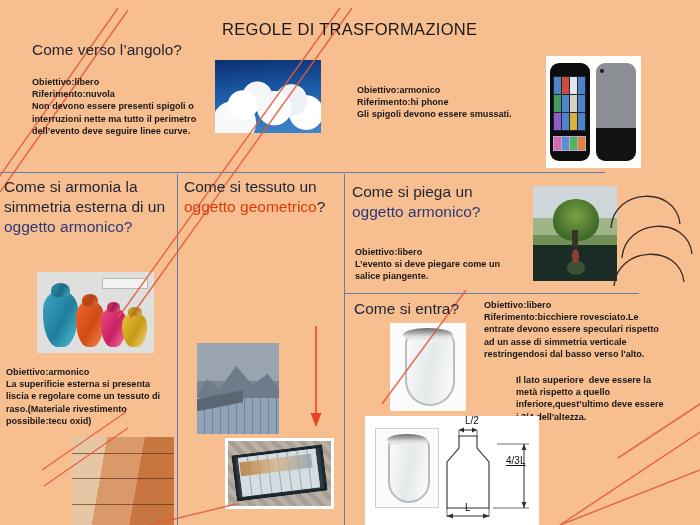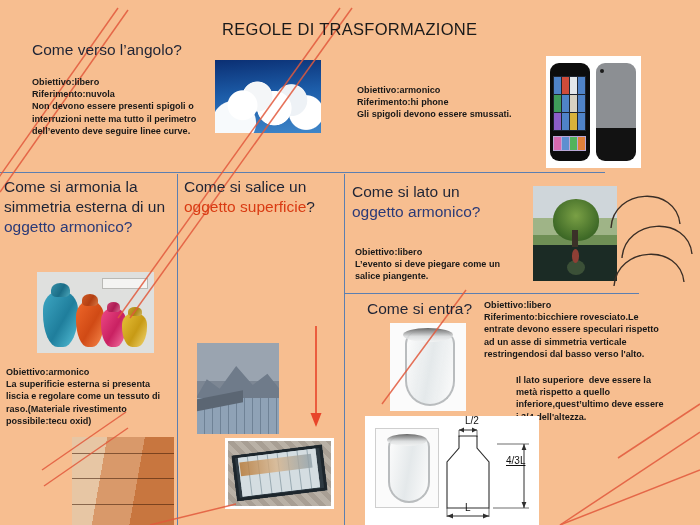--- a/index.html
+++ b/index.html
@@ -232,22 +232,22 @@
 
   <div class="img" style="left:72px;top:437px;width:102px;height:88px;">
     <div class="wood inner">
       <span style="top:18%"></span>
         <span style="top:47%"></span>
         <span style="top:76%"></span>
     </div>
   </div>
 
   <div class="q-head" style="left:184px;top:177px;width:160px;">
-    <span>Come si salice un</span><br>
-    <span class="hl-red">oggetto superficie</span><span>?</span>
+    <span>Come si tessuto un</span><br>
+    <span class="hl-red">oggetto geometrico</span><span>?</span>
   </div>
 
 
   <div class="img" style="left:197px;top:343px;width:82px;height:91px;">
     <div class="mtn inner">
       <div class="peak"></div>
         <div class="glass"></div>
         <div class="roof"></div>
     </div>
   </div>
@@ -260,21 +260,21 @@
       <div class="streak"></div>
     </div>
   </div>
 
   <svg class="down-arrow" style="left:305px;top:326px;" width="22" height="102" viewBox="0 0 22 102">
     <line x1="11" y1="0" x2="11" y2="90" stroke="#e8452a" stroke-width="1.6"></line>
     <polygon points="11,101 5.5,87 16.5,87" fill="#e8452a"></polygon>
   </svg>
 
   <div class="q-head" style="left:352px;top:182px;width:175px;">
-    <span>Come si lato un</span><br>
+    <span>Come si piega un</span><br>
     <span class="hl-blue">oggetto armonico?</span>
   </div>
 
   <div class="body-txt" style="left:355px;top:246px;width:165px;white-space:pre-wrap;">Obiettivo:libero
 L’evento si deve piegare come un salice piangente.</div>
 
   <div class="img" style="left:533px;top:186px;width:84px;height:95px;">
     <div class="willow inner">
       <div class="tree"></div>
         <div class="trunk"></div>
@@ -282,21 +282,21 @@
         <div class="fig"></div>
     </div>
   </div>
 
   <svg style="position:absolute;left:604px;top:176px;z-index:5;" width="96" height="112" viewBox="0 0 96 112">
     <path d="M7 52 C 9 12, 72 9, 76 48" fill="none" stroke="#3a2e26" stroke-width="1.4"></path>
     <path d="M18 82 C 21 42, 84 39, 88 78" fill="none" stroke="#3a2e26" stroke-width="1.4"></path>
     <path d="M10 110 C 13 70, 76 67, 80 106" fill="none" stroke="#3a2e26" stroke-width="1.4"></path>
   </svg>
 
-  <div class="q-head" style="left:367px;top:299px;">
+  <div class="q-head" style="left:354px;top:299px;">
     <span>Come si entra?</span>
   </div>
 
   <div class="img" style="left:390px;top:323px;width:76px;height:88px;">
     <div class="glassph inner">
       <div class="g"></div>
         <div class="rim"></div>
     </div>
   </div>
 

